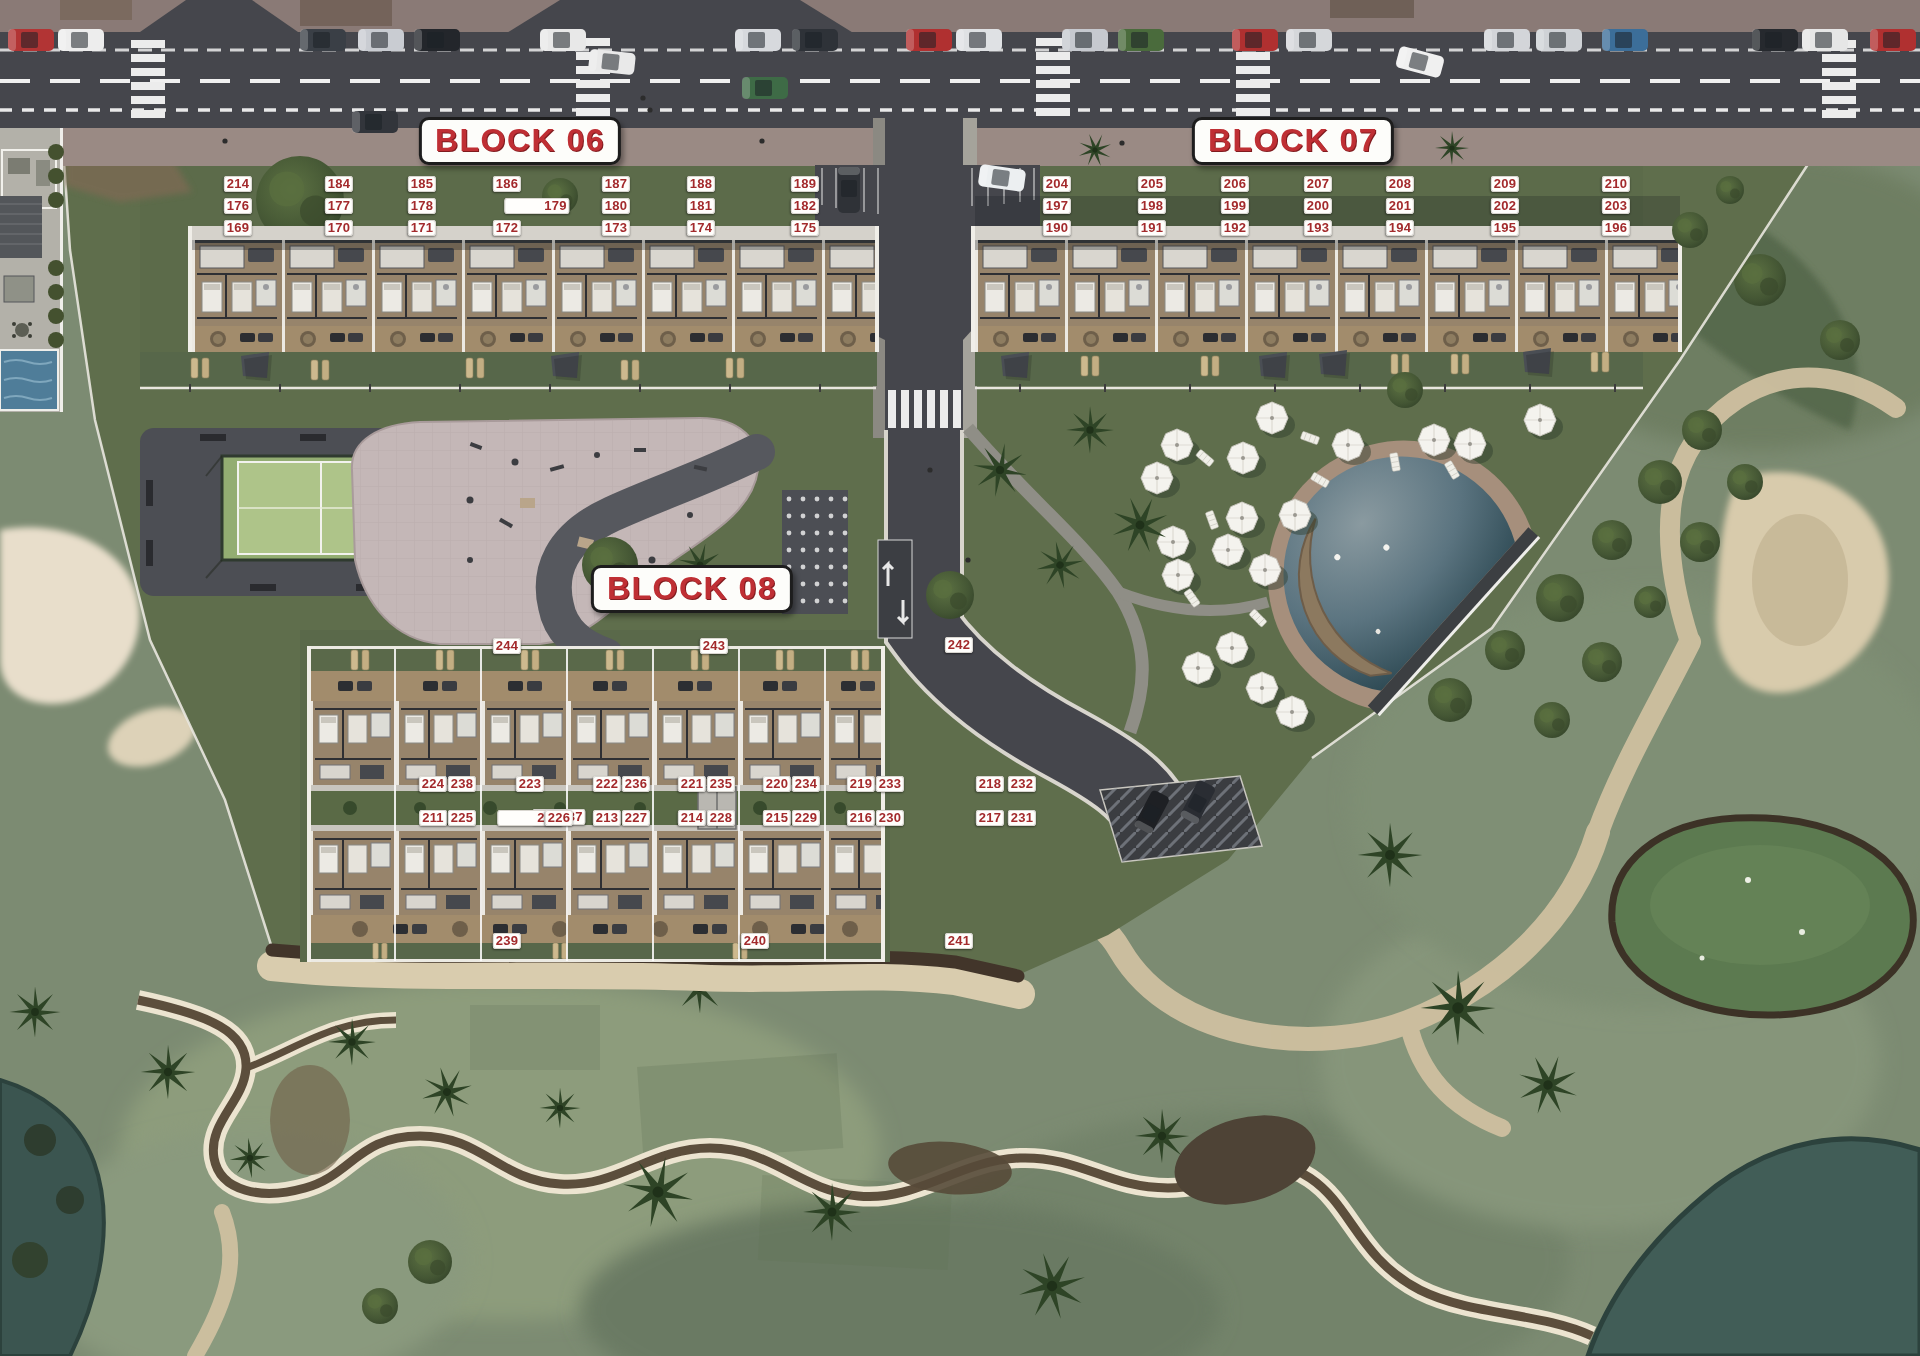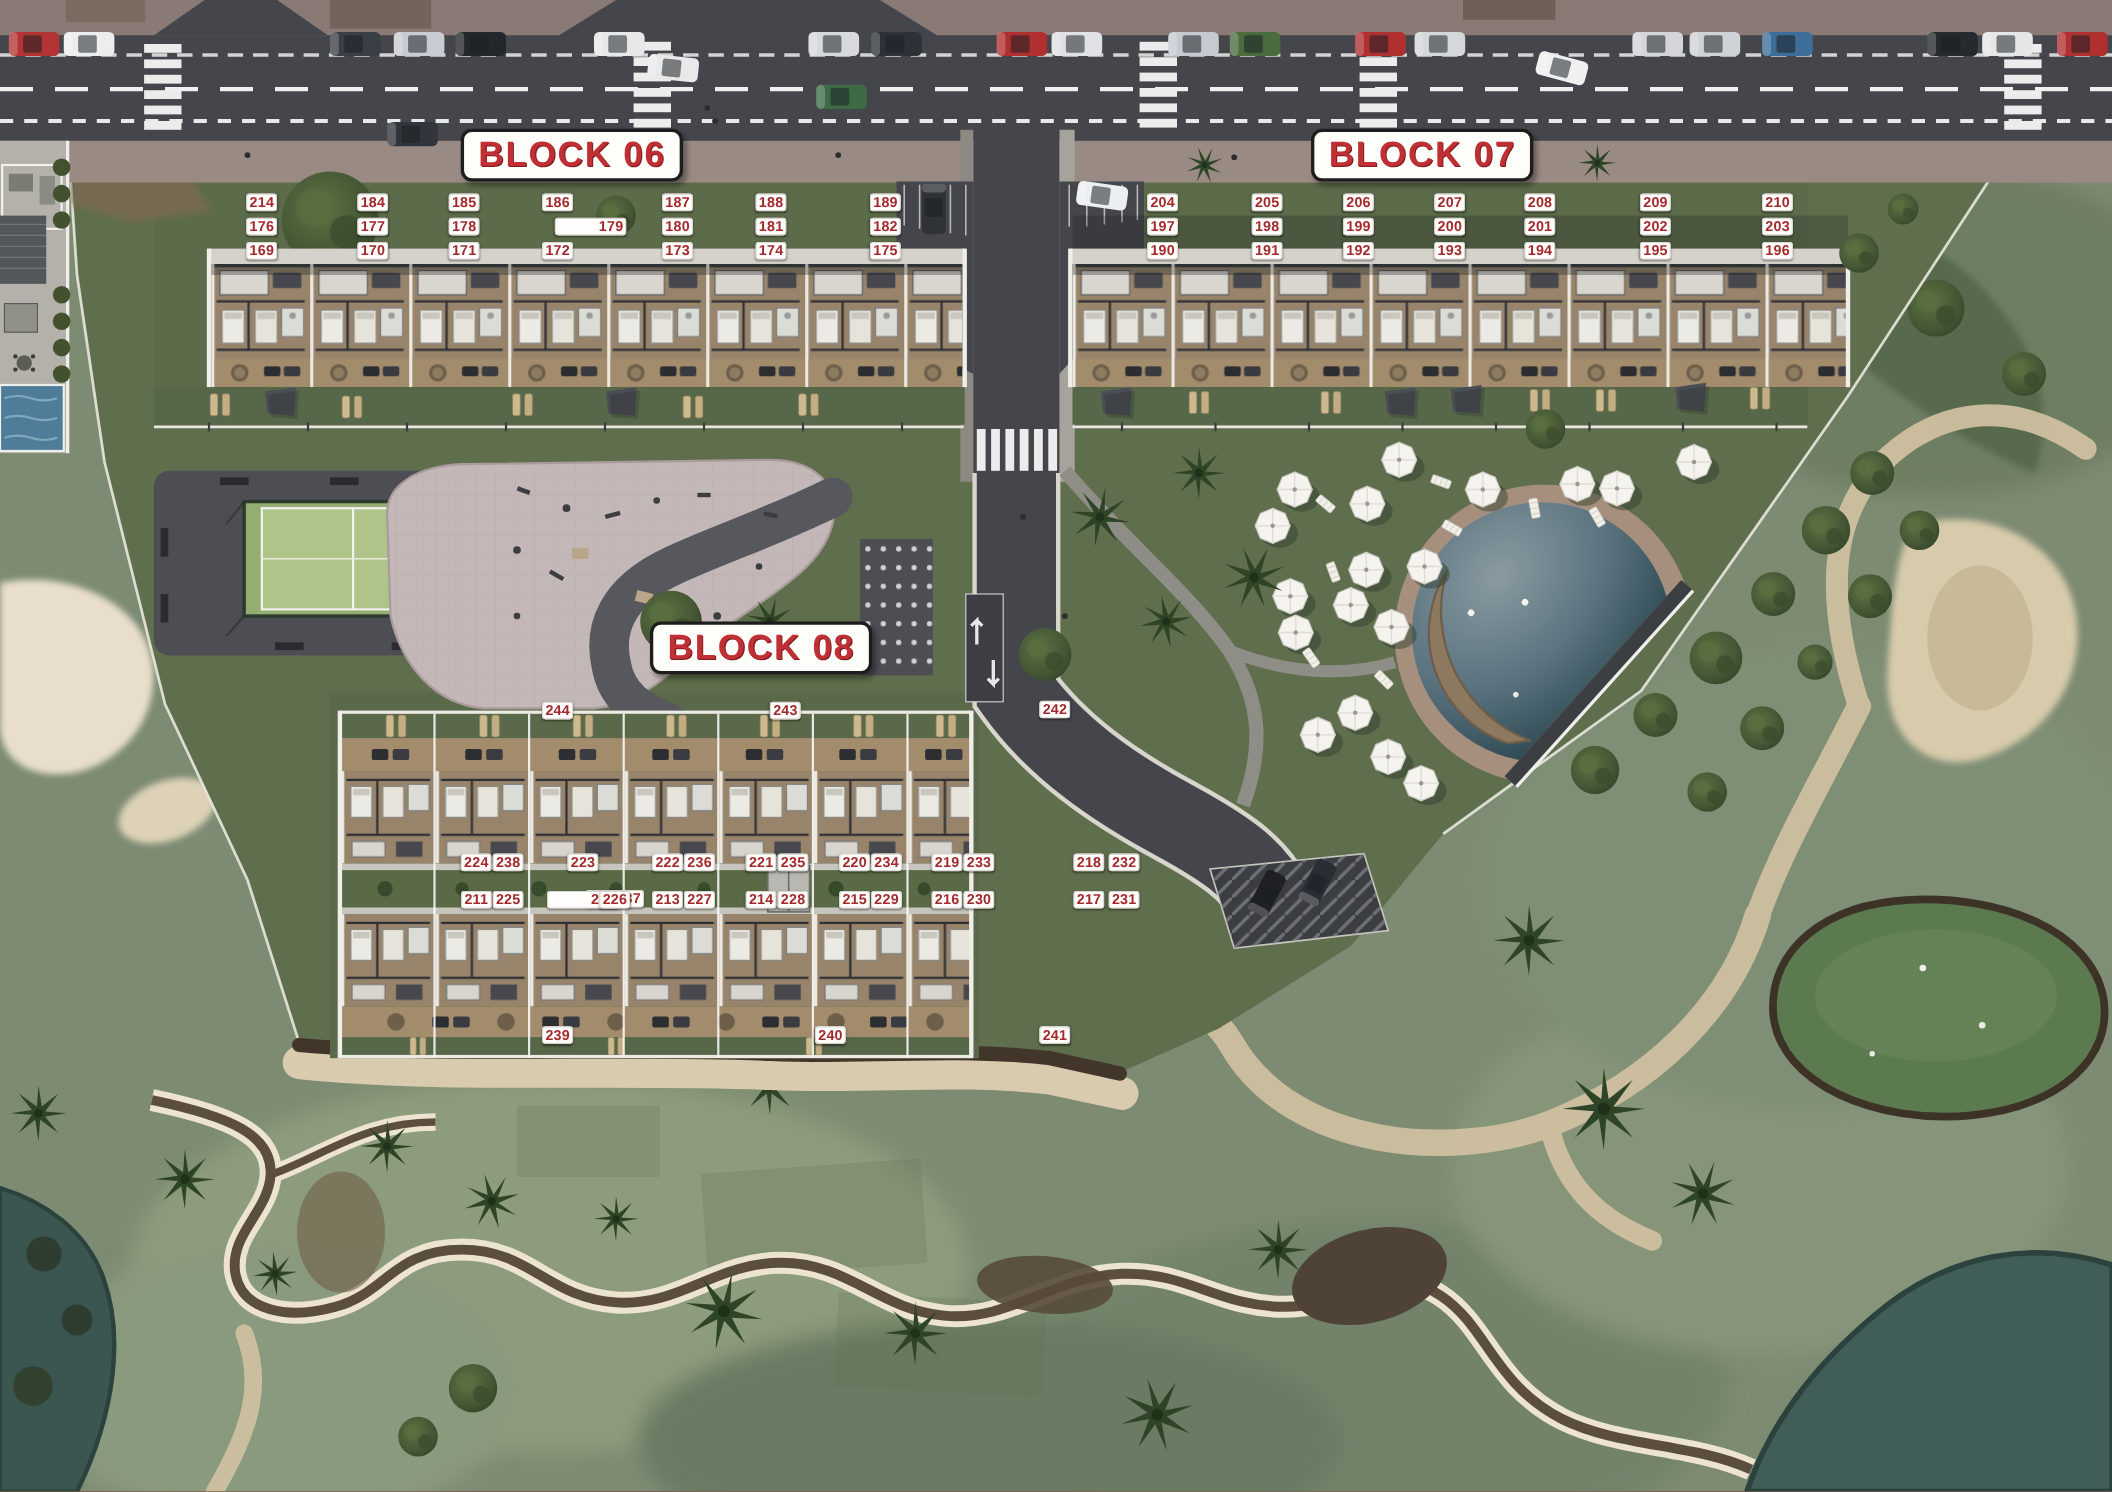--- a/index.html
+++ b/index.html
@@ -1,17 +1,17 @@
 <!DOCTYPE html>
 <html><head>
 <meta charset="utf-8">
 <style>
   html,body{margin:0;padding:0;background:#60705a;}
   #stage{position:relative;width:1920px;height:1356px;overflow:hidden;
-         font-family:"Liberation Sans",sans-serif;background:#b91c1c;}
+         font-family:"Liberation Sans",sans-serif;background:#84cc16;}
   #scene{position:absolute;left:0;top:0;}
   .unit-badge{position:absolute;transform:translate(-50%,-50%);
     background:#fffefc;color:#a32a2c;font:bold 13px/16px "Liberation Sans",sans-serif;
     padding:0 3px;border-radius:3px;letter-spacing:.2px;white-space:nowrap;
     box-shadow:0 1px 2px rgba(0,0,0,.45), inset 0 0 0 1px #d9d6d0;cursor:pointer;}
   .block-label{position:absolute;transform:translate(-50%,-50%);
     background:#fdfdfa;border:3px solid #1d1d1d;border-radius:10px;
     padding:0 13px 2px;font:bold 32px/40px "Liberation Sans",sans-serif;
     color:#bf2f34;letter-spacing:1.5px;white-space:nowrap;
     text-shadow:1px 1px 0 #801b1f;box-shadow:3px 4px 5px rgba(0,0,0,.35);}

